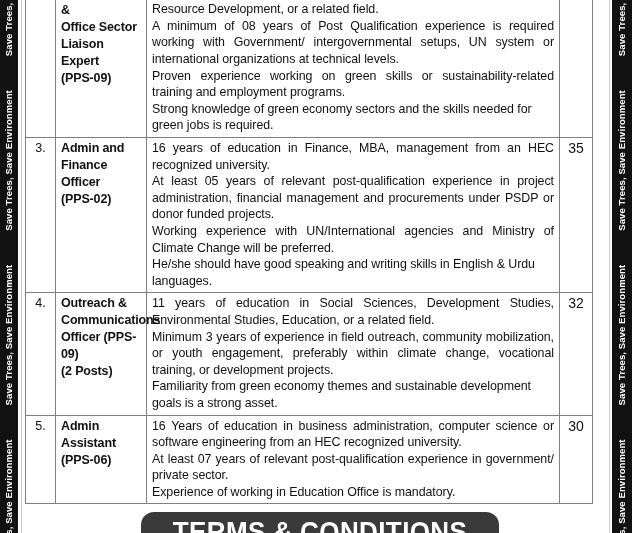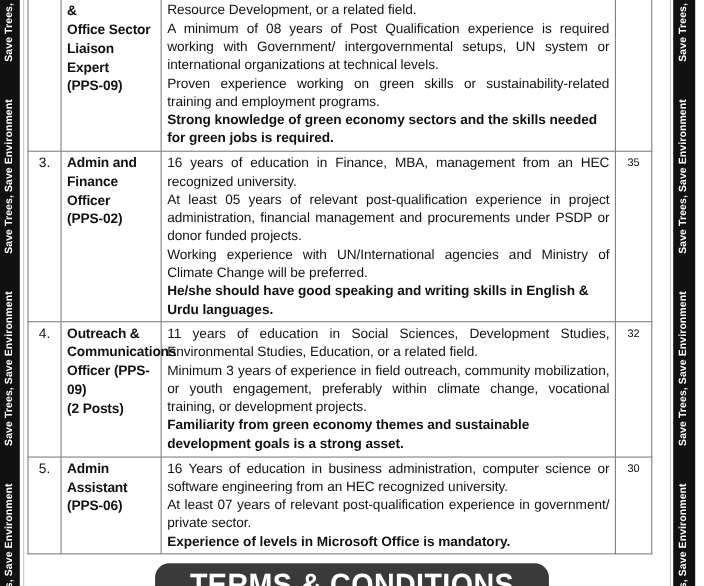--- a/index.html
+++ b/index.html
@@ -110,25 +110,24 @@
     text-justify: inter-word;
     padding-top: 4px;
     letter-spacing: -0.05px;
   }
   td.desc p {
     margin: 0;
     text-align: justify;
   }
   td.desc p:last-child {
     text-align: left;
-    font-weight: bold;
   }
   td.age {
     text-align: center;
-    font-size: 10px;
+    font-size: 14px;
     line-height: 17px;
     padding-top: 4px;
   }
 
   
   tr.clipped td { padding-top: 0; }
 
   
   .terms-banner {
     position: absolute;
@@ -228,21 +227,21 @@
           </tr>
           <tr>
             <td class="sn">5.</td>
             <td class="title">
               <div>Admin Assistant</div>
               <div>(PPS-06)</div>
             </td>
             <td class="desc">
               <p>16 Years of education in business administration, computer science or software engineering from an HEC recognized university.</p>
               <p>At least 07 years of relevant post-qualification experience in government/ private sector.</p>
-              <p>Experience of levels in Microsoft Office is mandatory.</p>
+              <p>Experience of working in Education Office is mandatory.</p>
             </td>
             <td class="age">30</td>
           </tr>
         </tbody>
     </table>
   </div>
 
   <div class="terms-banner">
     <div class="label">TERMS &amp; CONDITIONS</div>
   </div>

